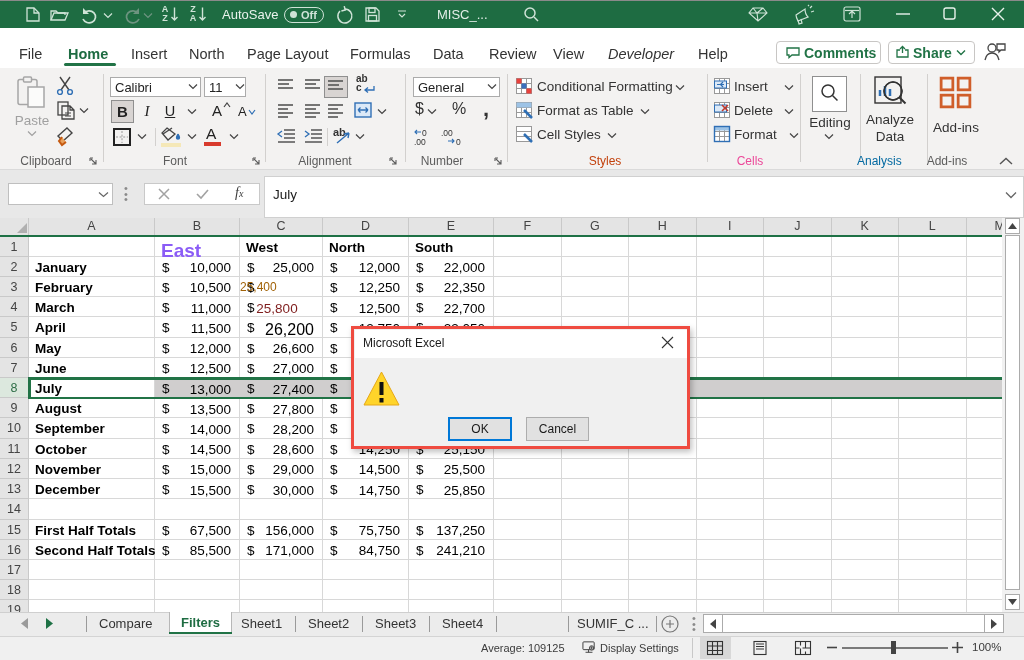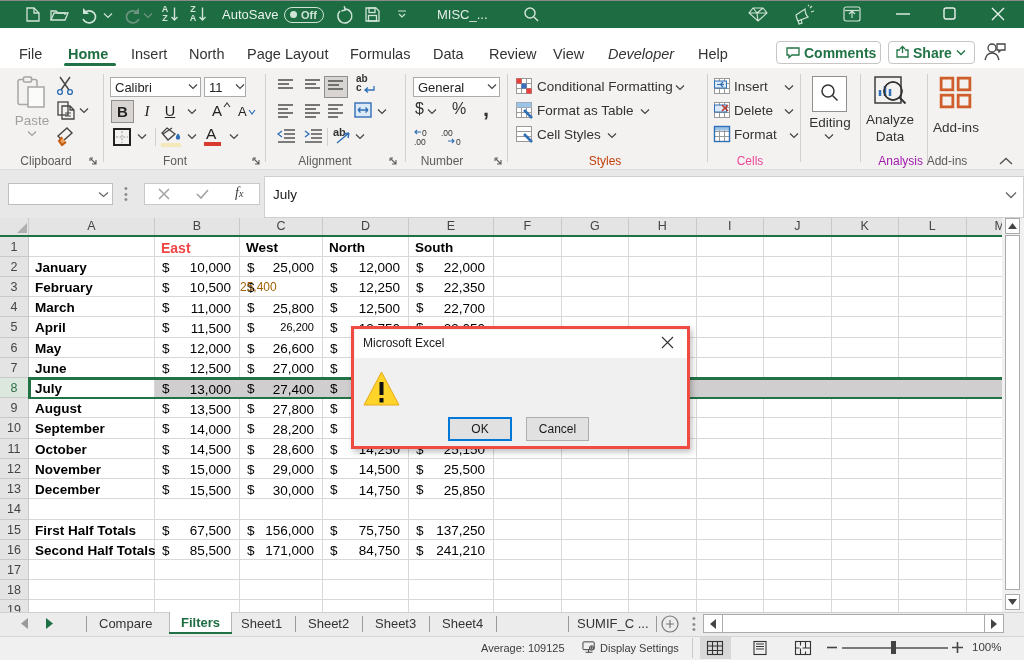--- a/index.html
+++ b/index.html
@@ -392,21 +392,21 @@
       <g fill="none" stroke="#333" stroke-width="1.4">
         <rect x="1" y="1" width="26" height="26"></rect>
         <path d="M6 20 v-6 M11 20 v-10 M16 20 v-7" stroke-width="2.5" stroke="#2f6fb5"></path>
         <circle cx="19" cy="15" r="9" fill="#f3f2f1" fill-opacity="0.0"></circle>
         <circle cx="19" cy="15" r="9"></circle>
         <path d="M25.5 21.5 l6 6" stroke-width="2"></path>
       </g>
     </svg>
 <div style="position:absolute;left:855px;top:112px;width:70px;text-align:center;font-size:13.5px;color:#333;font-weight:400;white-space:nowrap;">Analyze</div>
 <div style="position:absolute;left:855px;top:129px;width:70px;text-align:center;font-size:13.5px;color:#333;font-weight:400;white-space:nowrap;">Data</div>
-<div style="position:absolute;left:857px;top:154px;width:66px;text-align:right;font-size:12px;color:#a21caf;font-weight:400;white-space:nowrap;">Analysis</div>
+<div style="position:absolute;left:857px;top:154px;width:66px;text-align:left;font-size:12px;color:#0369a1;font-weight:400;white-space:nowrap;">Analysis</div>
 <svg style="position:absolute;left:939px;top:76px" width="33" height="33" viewBox="0 0 31 31">
       <g fill="none" stroke="#d05e2a" stroke-width="2.6">
         <rect x="2" y="2" width="11" height="11"></rect>
         <rect x="18" y="2" width="11" height="11"></rect>
         <rect x="2" y="18" width="11" height="11"></rect>
         <rect x="18" y="18" width="11" height="11"></rect>
       </g>
     </svg>
 <div style="position:absolute;left:921px;top:120px;width:70px;text-align:center;font-size:13.5px;color:#333;font-weight:400;white-space:nowrap;">Add-ins</div>
 <div style="position:absolute;left:912px;top:154px;width:70px;text-align:center;font-size:12px;color:#5c5c5c;font-weight:400;white-space:nowrap;">Add-ins</div>
@@ -500,21 +500,21 @@
 <div style="position:absolute;left:0;top:221.42px;width:100%;height:1px;background:#d8d8d8"></div>
 <div style="position:absolute;left:0;top:241.64px;width:100%;height:1px;background:#d8d8d8"></div>
 <div style="position:absolute;left:0;top:261.86px;width:100%;height:1px;background:#d8d8d8"></div>
 <div style="position:absolute;left:0;top:282.08px;width:100%;height:1px;background:#d8d8d8"></div>
 <div style="position:absolute;left:0;top:302.29999999999995px;width:100%;height:1px;background:#d8d8d8"></div>
 <div style="position:absolute;left:0;top:322.52px;width:100%;height:1px;background:#d8d8d8"></div>
 <div style="position:absolute;left:0;top:342.74px;width:100%;height:1px;background:#d8d8d8"></div>
 <div style="position:absolute;left:0;top:362.96px;width:100%;height:1px;background:#d8d8d8"></div>
 
 </div>
-<div style="position:absolute;left:161px;top:239.5px;font-size:14px;color:#ef4444;font-weight:700;white-space:nowrap;">East</div>
+<div style="position:absolute;left:161px;top:239.5px;font-size:19px;color:#8b5cf6;font-weight:700;white-space:nowrap;">East</div>
 <div style="position:absolute;left:246px;top:239.5px;font-size:13.5px;color:#000;font-weight:700;white-space:nowrap;">West</div>
 <div style="position:absolute;left:329px;top:239.5px;font-size:13.5px;color:#000;font-weight:700;white-space:nowrap;">North</div>
 <div style="position:absolute;left:415px;top:239.5px;font-size:13.5px;color:#000;font-weight:700;white-space:nowrap;">South</div>
 <div style="position:absolute;left:155px;top:378.03999999999996px;width:847px;height:20.22px;background:#d0cece"></div>
 <div style="position:absolute;left:29px;top:377.03999999999996px;width:973px;height:2.5px;background:#217346"></div>
 <div style="position:absolute;left:29px;top:396.76px;width:973px;height:2.5px;background:#217346"></div>
 <div style="position:absolute;left:28px;top:377.03999999999996px;width:2.5px;height:22.22px;background:#217346"></div>
 <div style="position:absolute;left:35px;top:259.72px;font-size:13.5px;color:#000;font-weight:700;white-space:nowrap;">January</div>
 <div style="position:absolute;left:162px;top:259.72px;font-size:13.5px;color:#000;font-weight:400;white-space:nowrap;">$</div>
 <div style="position:absolute;left:155px;top:260.22px;width:76px;text-align:right;font-size:13.5px;color:#000;white-space:nowrap">10,000</div>
@@ -530,30 +530,30 @@
 <div style="position:absolute;left:247px;top:279.94px;font-size:13.5px;color:#000;font-weight:400;white-space:nowrap;">$</div>
 <div style="position:absolute;left:240px;top:280.44px;width:74px;font-size:12px;color:#a16207;white-space:nowrap">25,400</div>
 <div style="position:absolute;left:330px;top:279.94px;font-size:13.5px;color:#000;font-weight:400;white-space:nowrap;">$</div>
 <div style="position:absolute;left:323px;top:280.44px;width:77px;text-align:right;font-size:13.5px;color:#000;white-space:nowrap">12,250</div>
 <div style="position:absolute;left:416px;top:279.94px;font-size:13.5px;color:#000;font-weight:400;white-space:nowrap;">$</div>
 <div style="position:absolute;left:409px;top:280.44px;width:76px;text-align:right;font-size:13.5px;color:#000;white-space:nowrap">22,350</div>
 <div style="position:absolute;left:35px;top:300.15999999999997px;font-size:13.5px;color:#000;font-weight:700;white-space:nowrap;">March</div>
 <div style="position:absolute;left:162px;top:300.15999999999997px;font-size:13.5px;color:#000;font-weight:400;white-space:nowrap;">$</div>
 <div style="position:absolute;left:155px;top:300.65999999999997px;width:76px;text-align:right;font-size:13.5px;color:#000;white-space:nowrap">11,000</div>
 <div style="position:absolute;left:247px;top:300.15999999999997px;font-size:13.5px;color:#000;font-weight:400;white-space:nowrap;">$</div>
-<div style="position:absolute;left:240px;top:300.65999999999997px;width:74px;text-align:right;font-size:13.5px;color:#000000;white-space:nowrap">25,800</div>
+<div style="position:absolute;left:240px;top:300.65999999999997px;width:74px;text-align:center;font-size:13.5px;color:#7f1d1d;white-space:nowrap">25,800</div>
 <div style="position:absolute;left:330px;top:300.15999999999997px;font-size:13.5px;color:#000;font-weight:400;white-space:nowrap;">$</div>
 <div style="position:absolute;left:323px;top:300.65999999999997px;width:77px;text-align:right;font-size:13.5px;color:#000;white-space:nowrap">12,500</div>
 <div style="position:absolute;left:416px;top:300.15999999999997px;font-size:13.5px;color:#000;font-weight:400;white-space:nowrap;">$</div>
 <div style="position:absolute;left:409px;top:300.65999999999997px;width:76px;text-align:right;font-size:13.5px;color:#000;white-space:nowrap">22,700</div>
 <div style="position:absolute;left:35px;top:320.38px;font-size:13.5px;color:#000;font-weight:700;white-space:nowrap;">April</div>
 <div style="position:absolute;left:162px;top:320.38px;font-size:13.5px;color:#000;font-weight:400;white-space:nowrap;">$</div>
 <div style="position:absolute;left:155px;top:320.88px;width:76px;text-align:right;font-size:13.5px;color:#000;white-space:nowrap">11,500</div>
 <div style="position:absolute;left:247px;top:320.38px;font-size:13.5px;color:#000;font-weight:400;white-space:nowrap;">$</div>
-<div style="position:absolute;left:240px;top:320.88px;width:74px;text-align:right;font-size:11px;color:#000;white-space:nowrap">26,200</div>
+<div style="position:absolute;left:240px;top:320.88px;width:74px;text-align:right;font-size:16px;color:#000;white-space:nowrap">26,200</div>
 <div style="position:absolute;left:330px;top:320.38px;font-size:13.5px;color:#000;font-weight:400;white-space:nowrap;">$</div>
 <div style="position:absolute;left:323px;top:320.88px;width:77px;text-align:right;font-size:13.5px;color:#000;white-space:nowrap">12,750</div>
 <div style="position:absolute;left:416px;top:320.38px;font-size:13.5px;color:#000;font-weight:400;white-space:nowrap;">$</div>
 <div style="position:absolute;left:409px;top:320.88px;width:76px;text-align:right;font-size:13.5px;color:#000;white-space:nowrap">23,050</div>
 <div style="position:absolute;left:35px;top:340.6px;font-size:13.5px;color:#000;font-weight:700;white-space:nowrap;">May</div>
 <div style="position:absolute;left:162px;top:340.6px;font-size:13.5px;color:#000;font-weight:400;white-space:nowrap;">$</div>
 <div style="position:absolute;left:155px;top:341.1px;width:76px;text-align:right;font-size:13.5px;color:#000;white-space:nowrap">12,000</div>
 <div style="position:absolute;left:247px;top:340.6px;font-size:13.5px;color:#000;font-weight:400;white-space:nowrap;">$</div>
 <div style="position:absolute;left:240px;top:341.1px;width:74px;text-align:right;font-size:13.5px;color:#000;white-space:nowrap">26,600</div>
 <div style="position:absolute;left:330px;top:340.6px;font-size:13.5px;color:#000;font-weight:400;white-space:nowrap;">$</div>

